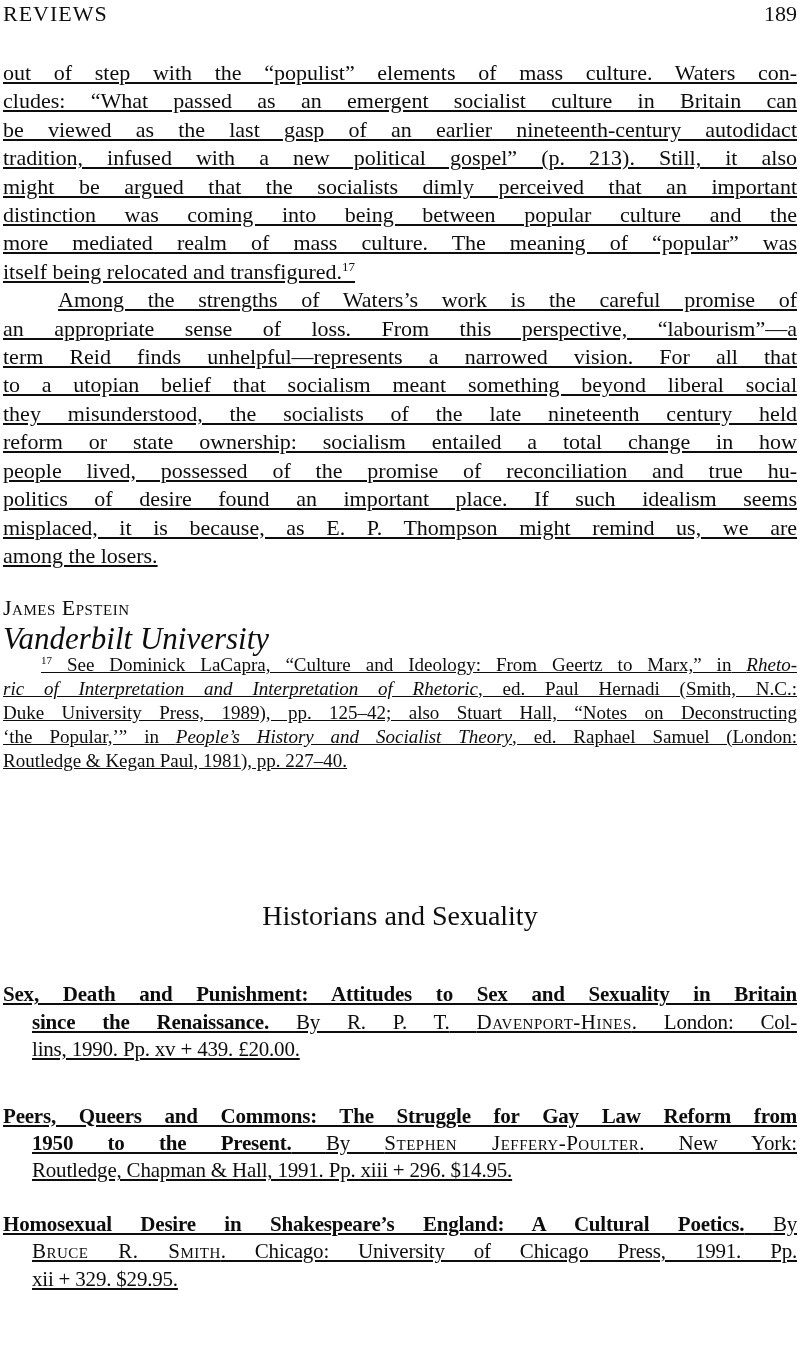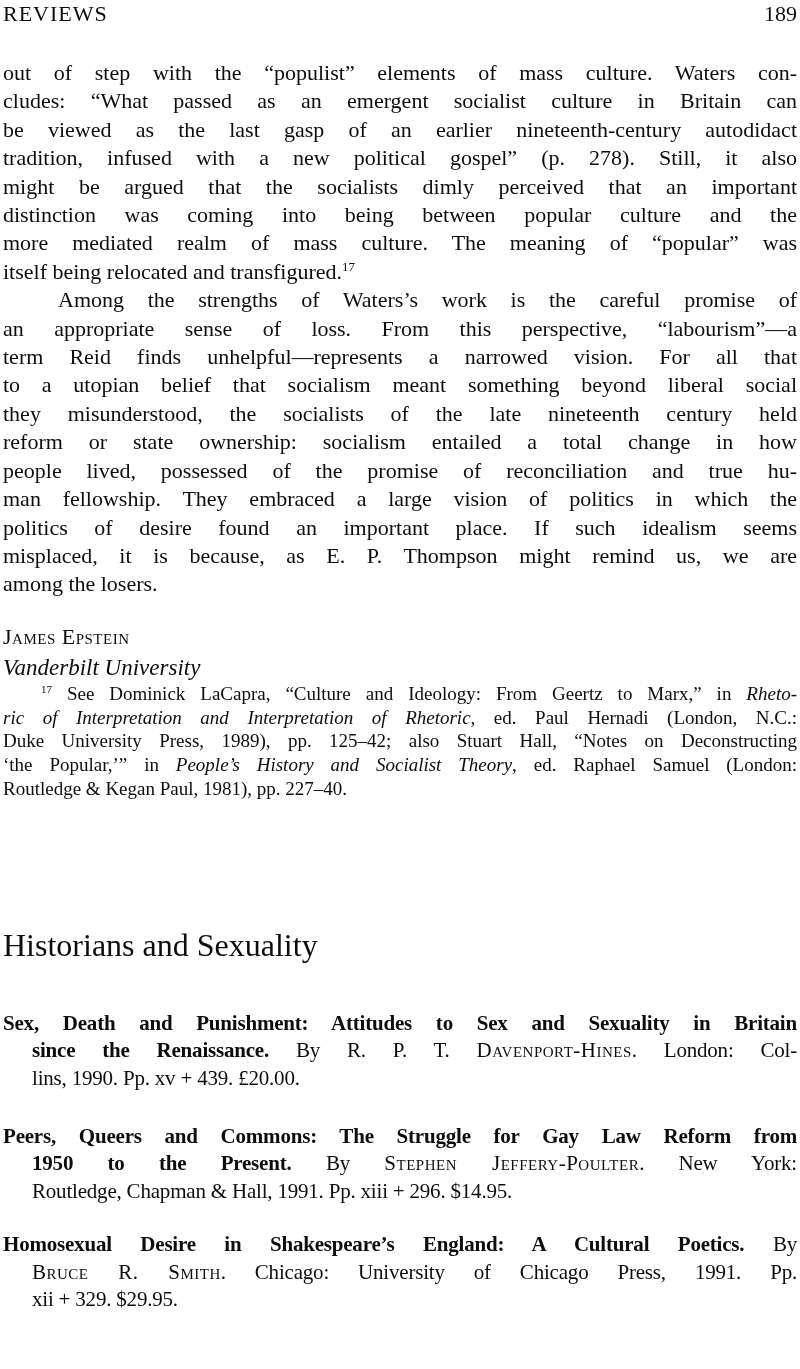--- a/index.html
+++ b/index.html
@@ -26,20 +26,21 @@
     font-size: 22px;
     line-height: 24px;
   }
   .running-head .section-label { letter-spacing: 1px; }
 
   
   .line {
     font-size: 22px;
     line-height: 28.4px;
     white-space: normal;
+    text-decoration: underline;
   }
   .jl {                       
     text-align: justify;
     text-align-last: justify;
     text-justify: inter-word;
   }
   .para-first { margin-top: 33px; }
   .indent-first { text-indent: 55px; }
 
   sup.fnref {
@@ -51,48 +52,49 @@
   
   .reviewer-line {
     margin-top: 24px;
     font-size: 22px;
     line-height: 28px;
   }
   .sc { font-variant: small-caps; letter-spacing: 0.5px; }
   .affiliation-line {
     margin-top: 3px;
     font-style: italic;
-    font-size: 23px;
+    font-size: 31px;
     line-height: 28px;
   }
 
   
   .footnote { }
   .footnote .line {
     font-size: 19px;
     line-height: 23.8px;
   }
   .footnote .fn-first { text-indent: 38px; }
   .footnote sup.fnmark {
     font-size: 11px;
     line-height: 0;
     vertical-align: super;
   }
   .footnote i { font-style: italic; }
 
   
   .section-heading {
     margin: 128px 0 0 0;
-    font-size: 32px;
+    font-size: 28px;
     font-weight: normal;
+    text-align: center;
     line-height: 32px;
   }
 
   
-  .book { margin-top: 31px; }
+  .book { margin-top: 39px; }
   .book.first { margin-top: 49px; }
   .book.last { margin-top: 26px; }
   .book .line {
     font-size: 21px;
     line-height: 27.4px;
     letter-spacing: -0.2px;
   }
   .book .cont { padding-left: 29px; }
   .book b { font-weight: bold; }
 </style>
@@ -103,49 +105,48 @@
 
   <div class="running-head">
     <span class="section-label">REVIEWS</span>
     <span class="page-number">189</span>
   </div>
 
   <div class="para para-first">
     <div class="line jl">out of step with the “populist” elements of mass culture. Waters con-</div>
     <div class="line jl">cludes: “What passed as an emergent socialist culture in Britain can</div>
     <div class="line jl">be viewed as the last gasp of an earlier nineteenth-century autodidact</div>
-    <div class="line jl">tradition, infused with a new political gospel” (p. 278). Still, it also</div>
+    <div class="line jl">tradition, infused with a new political gospel” (p. 213). Still, it also</div>
     <div class="line jl">might be argued that the socialists dimly perceived that an important</div>
     <div class="line jl">distinction was coming into being between popular culture and the</div>
     <div class="line jl">more mediated realm of mass culture. The meaning of “popular” was</div>
     <div class="line"><span>itself being relocated and transfigured.</span><sup class="fnref">17</sup></div>
   </div>
 
   <div class="para">
     <div class="line jl indent-first">Among the strengths of Waters’s work is the careful promise of</div>
     <div class="line jl">an appropriate sense of loss. From this perspective, “labourism”—a</div>
     <div class="line jl">term Reid finds unhelpful—represents a narrowed vision. For all that</div>
     <div class="line jl">to a utopian belief that socialism meant something beyond liberal social</div>
     <div class="line jl">they misunderstood, the socialists of the late nineteenth century held</div>
     <div class="line jl">reform or state ownership: socialism entailed a total change in how</div>
     <div class="line jl">people lived, possessed of the promise of reconciliation and true hu-</div>
-    <div class="line jl">man fellowship. They embraced a large vision of politics in which the</div>
     <div class="line jl">politics of desire found an important place. If such idealism seems</div>
     <div class="line jl">misplaced, it is because, as E. P. Thompson might remind us, we are</div>
     <div class="line">among the losers.</div>
   </div>
 
   <div class="reviewer-line">
     <span class="sc">James Epstein</span>
   </div>
   <div class="affiliation-line">Vanderbilt University</div>
 
   <div class="footnote">
     <div class="line jl fn-first"><sup class="fnmark">17</sup> <span>See Dominick LaCapra, “Culture and Ideology: From Geertz to Marx,” in</span> <i>Rheto-</i></div>
-    <div class="line jl"><i>ric of Interpretation and Interpretation of Rhetoric</i><span>, ed. Paul Hernadi (London, N.C.:</span></div>
+    <div class="line jl"><i>ric of Interpretation and Interpretation of Rhetoric</i><span>, ed. Paul Hernadi (Smith, N.C.:</span></div>
     <div class="line jl">Duke University Press, 1989), pp. 125–42; also Stuart Hall, “Notes on Deconstructing</div>
     <div class="line jl"><span>‘the Popular,’” in</span> <i>People’s History and Socialist Theory</i><span>, ed. Raphael Samuel (London:</span></div>
     <div class="line">Routledge &amp; Kegan Paul, 1981), pp. 227–40.</div>
   </div>
 
   <h2 class="section-heading">Historians and Sexuality</h2>
 
   <div class="book first">
     <div class="line jl"><b>Sex, Death and Punishment: Attitudes to Sex and Sexuality in Britain</b></div>
     <div class="line jl cont"><b>since the Renaissance.</b> <span>By R. P. T.</span> <span class="sc">Davenport-Hines</span><span>. London: Col-</span></div>

